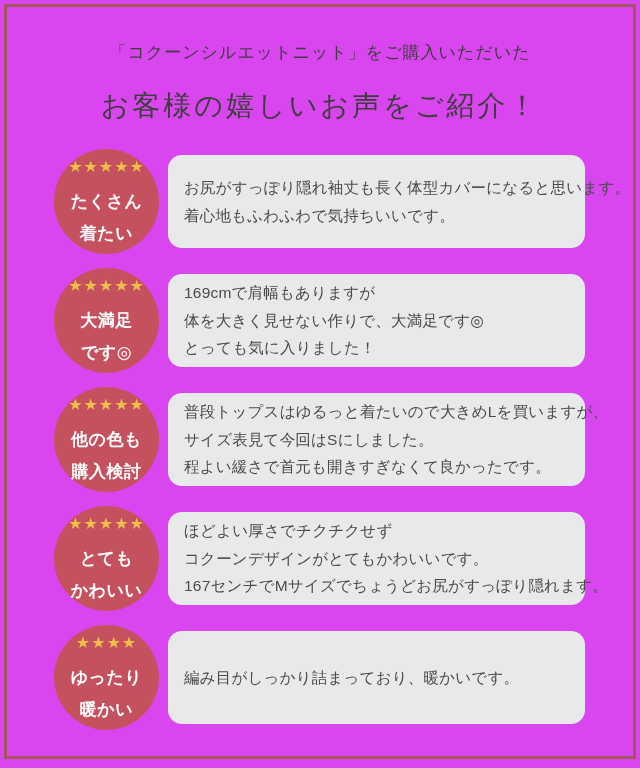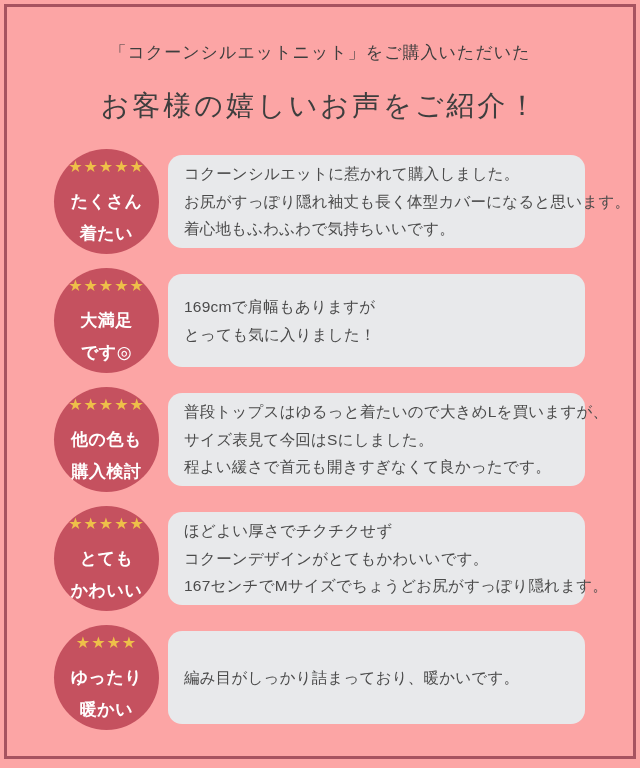--- a/index.html
+++ b/index.html
@@ -1,17 +1,17 @@
 <!DOCTYPE html>
 <html><head>
 <meta charset="utf-8">
 <style>
   html,body { margin:0; padding:0; background:#fff; }
   .page {
-    position:relative; width:640px; height:768px; background:#fca5a5;
+    position:relative; width:640px; height:768px; background:#d946ef;
     overflow:hidden;
     font-family:"Liberation Sans","DejaVu Sans",sans-serif;
   }
   .frame {
     position:absolute; top:4px; left:4px; right:4px; bottom:9px;
     border:3px solid #a65360;
     pointer-events:none;
   }
   .header {
     position:absolute; top:42px; left:0; right:0;
@@ -62,34 +62,34 @@
 
   <div class="reviews">
 
     <div class="review-row">
       <div class="badge">
         <div class="stars">★★★★★</div>
         <div class="badge-line">たくさん</div>
         <div class="badge-line">着たい</div>
       </div>
       <div class="bubble">
-        <p>コクーンシルエットに惹かれて購入しました。</p>
         <p>お尻がすっぽり隠れ袖丈も長く体型カバーになると思います。</p>
         <p>着心地もふわふわで気持ちいいです。</p>
       </div>
     </div>
 
     <div class="review-row">
       <div class="badge">
         <div class="stars">★★★★★</div>
         <div class="badge-line">大満足</div>
         <div class="badge-line">です◎</div>
       </div>
       <div class="bubble">
         <p>169cmで肩幅もありますが</p>
+        <p>体を大きく見せない作りで、大満足です◎</p>
         <p>とっても気に入りました！</p>
       </div>
     </div>
 
     <div class="review-row">
       <div class="badge">
         <div class="stars">★★★★★</div>
         <div class="badge-line">他の色も</div>
         <div class="badge-line">購入検討</div>
       </div>

